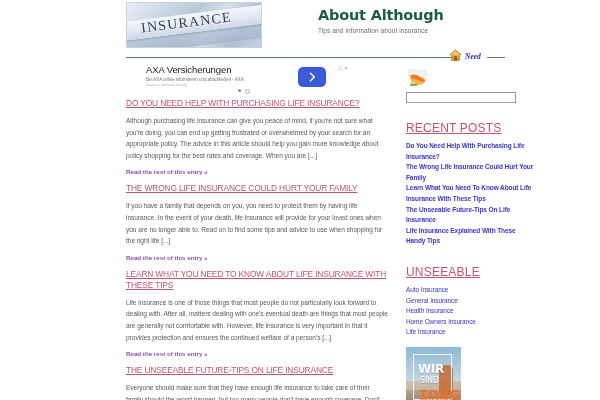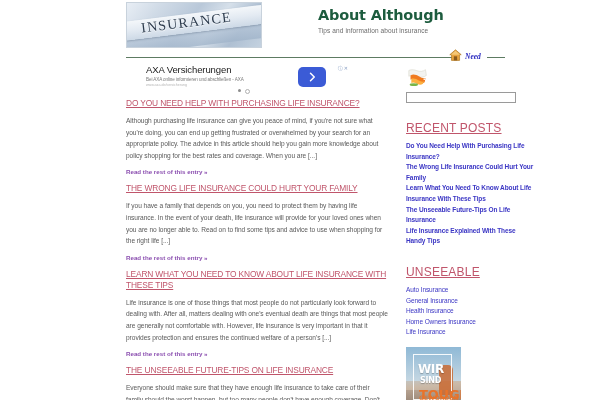--- a/index.html
+++ b/index.html
@@ -267,21 +267,21 @@
     border:1.5px solid rgba(255,255,255,.9);
   }
   .side-ad .l1 {
     position:absolute; left:12px; top:17px;
     font-family:"DejaVu Sans", sans-serif; font-weight:bold; font-size:12px;
     color:#ffffff; letter-spacing:-0.4px; line-height:11px;
     text-shadow:0 1px 1px rgba(0,0,0,.25);
   }
   .side-ad .l2 {
     position:absolute; left:14px; top:29px;
-    font-family:"DejaVu Sans", sans-serif; font-weight:bold; font-size:8px;
+    font-family:"DejaVu Sans", sans-serif; font-weight:normal; font-size:8px;
     color:#ffffff; letter-spacing:-0.2px;
     text-shadow:0 1px 1px rgba(0,0,0,.25);
   }
   .side-ad .l3 {
     position:absolute; left:13px; top:40px;
     font-family:"DejaVu Sans", sans-serif; font-weight:bold; font-size:13px;
     color:#e8732a; letter-spacing:-0.2px;
   }
   .side-ad .l4 {
     position:absolute; left:13px; top:47px;

